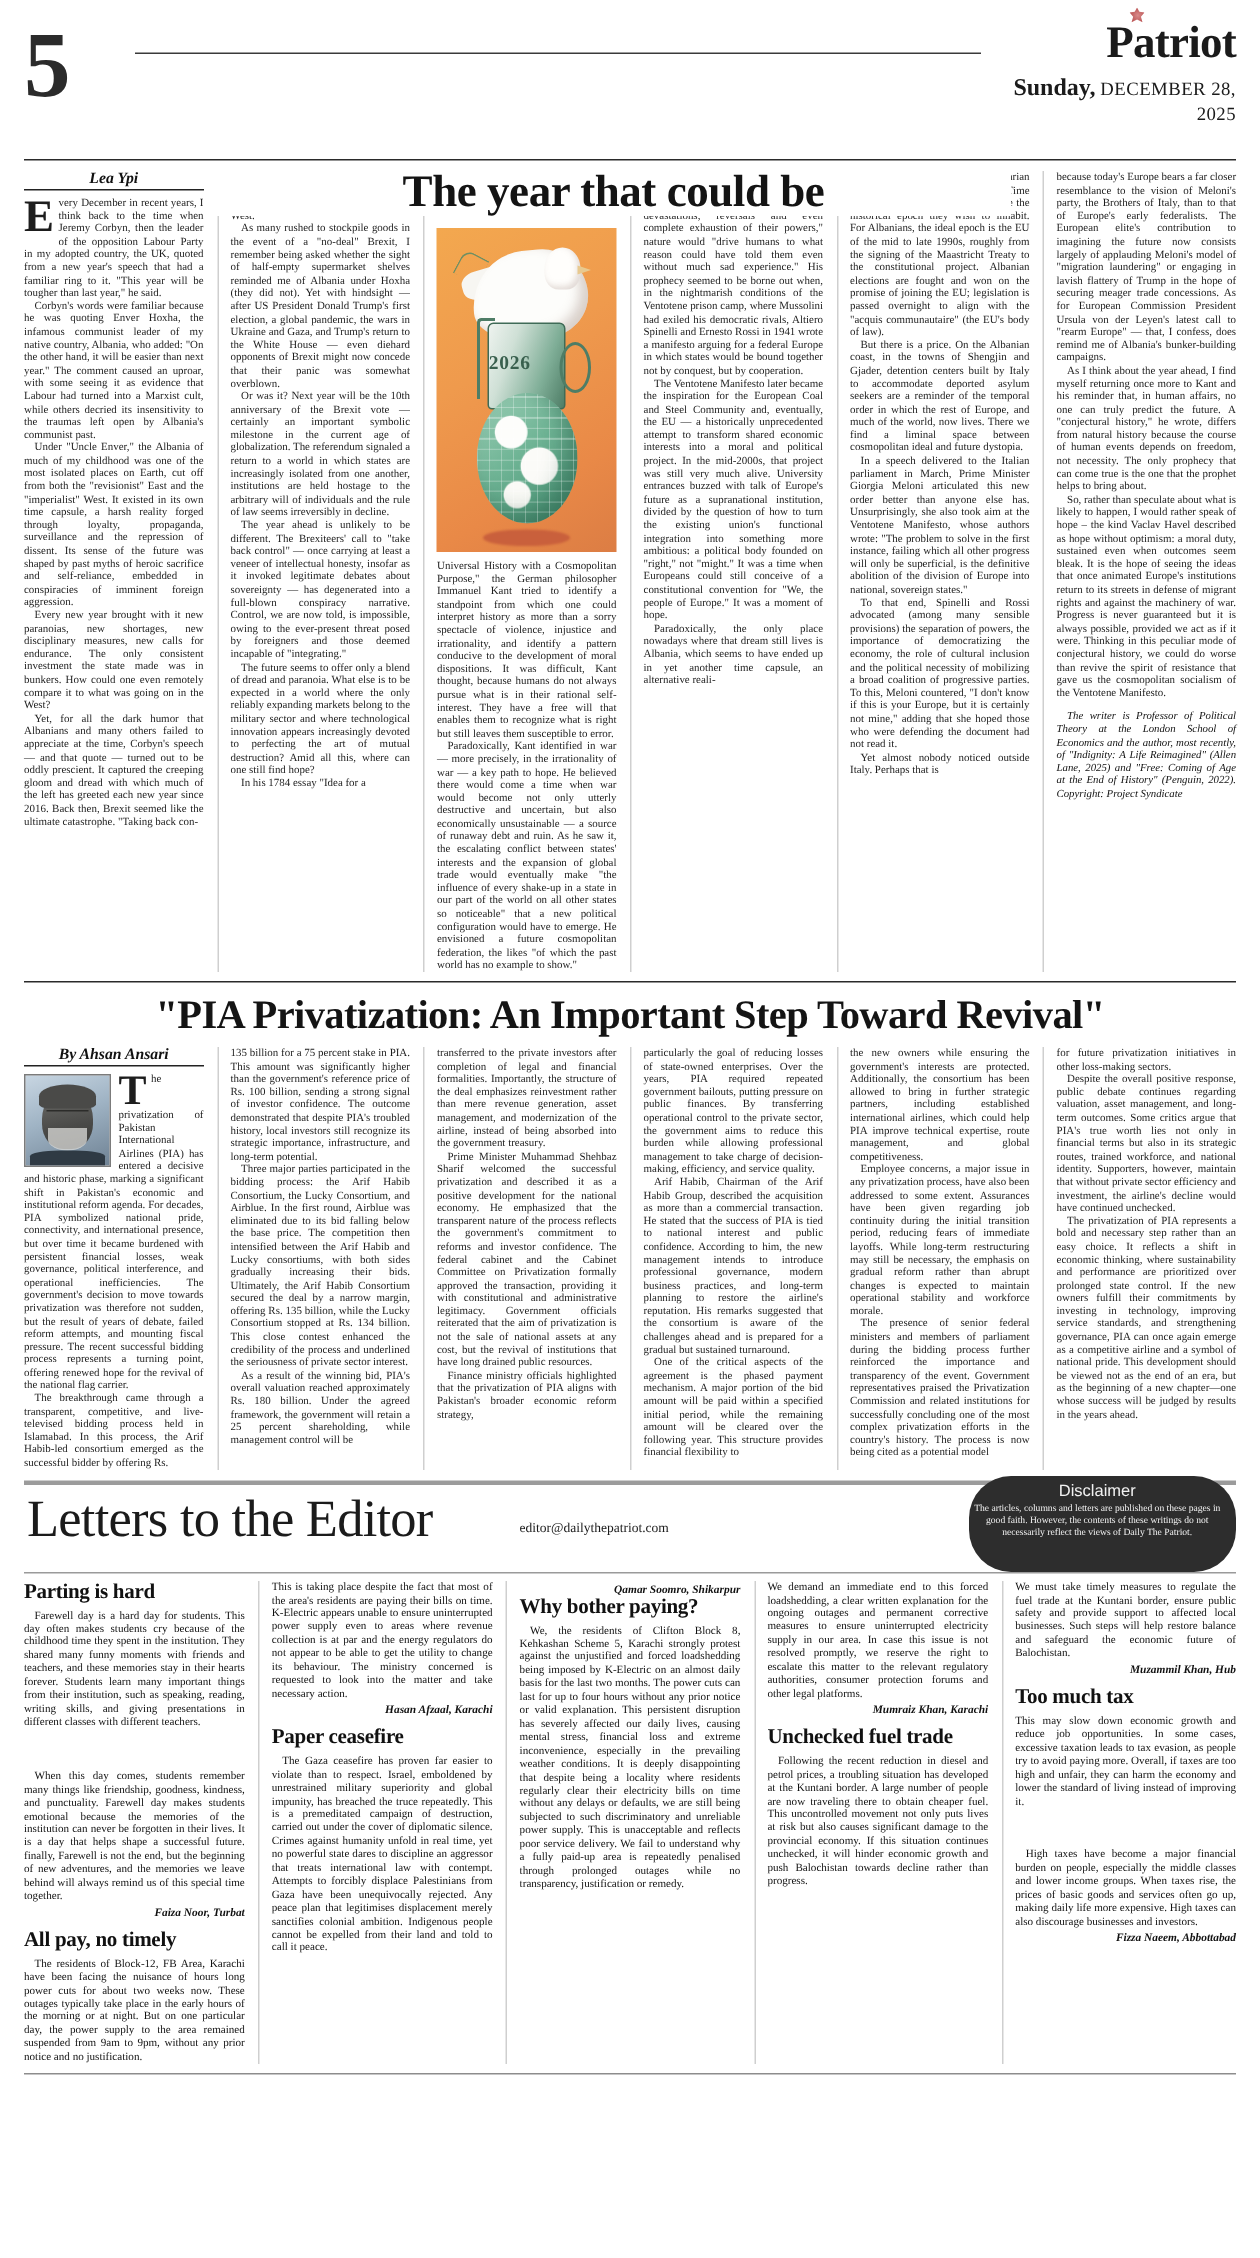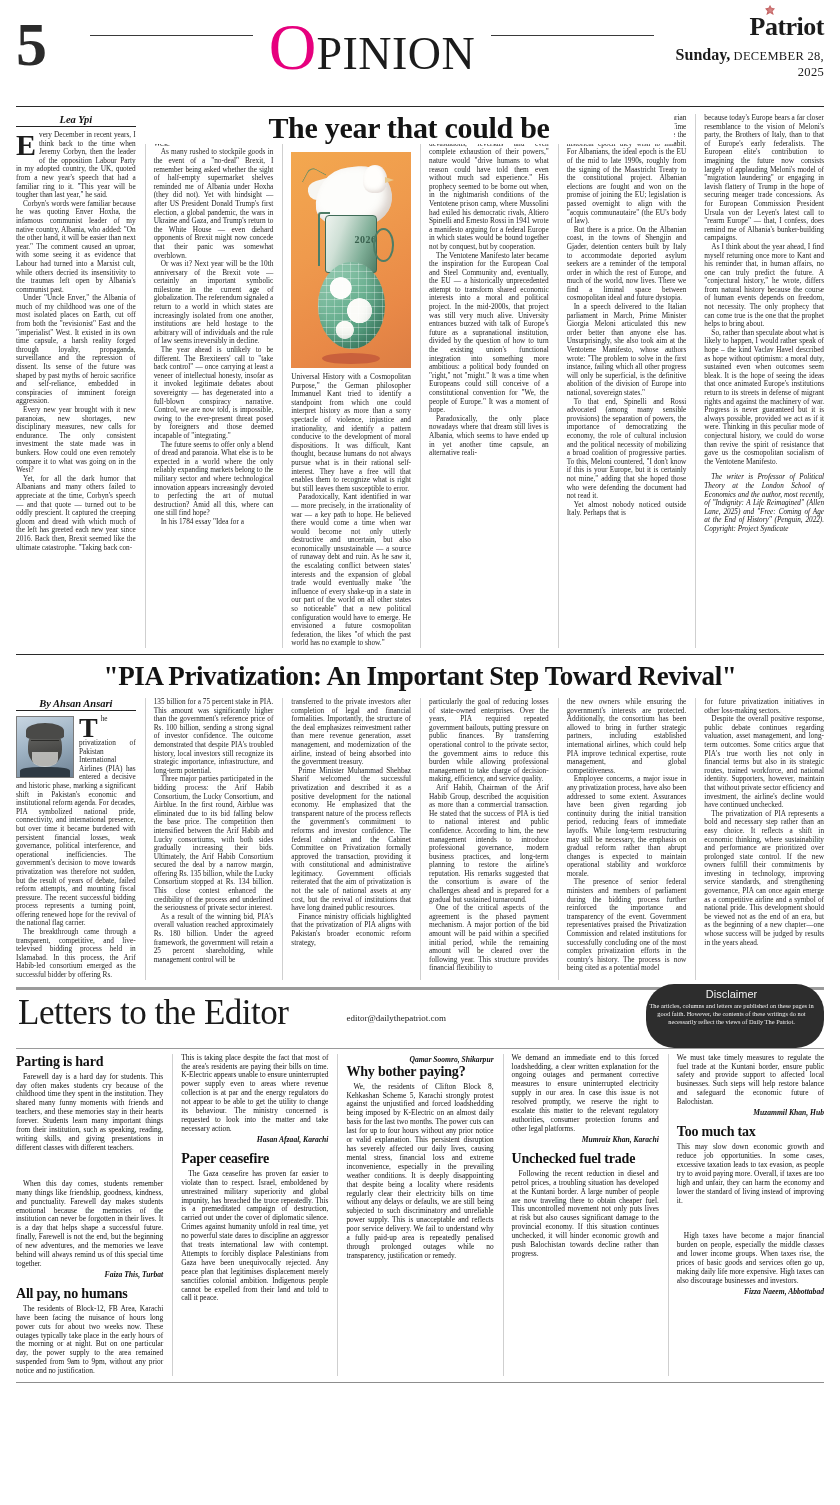--- a/index.html
+++ b/index.html
@@ -34,21 +34,21 @@
   .opinion .dropO { color:#e6007e; font-size:66px; font-weight:400; line-height:1; }
   .opinion .rest { font-size:46px; letter-spacing:0.5px; }
   .mast-right { width:170px; flex:0 0 170px; text-align:right; position:relative; }
   .patriot-box { position:relative; display:inline-block; }
   .crest {
     position:absolute; top:-9px; left:14px; width:13px; height:13px;
     background: radial-gradient(circle at 50% 40%, #d98b8b 0%, #b64b4b 60%, #8a2d2d 100%);
     clip-path: polygon(50% 0%, 62% 22%, 88% 26%, 70% 48%, 78% 76%, 50% 62%, 22% 76%, 30% 48%, 12% 26%, 38% 22%);
   }
   .patriot {
-    font-size:26px; font-family:"Liberation Serif", serif; font-weight:700;
+    font-size:30px; font-family:"Liberation Serif", serif; font-weight:700;
     color:#1b1b1b; letter-spacing:-0.5px; line-height:1;
   }
   .dateline {
     margin-top:6px; text-align:right; font-size:13px; color:#1b1b1b;
     font-family:"Liberation Serif", serif;
   }
   .dateline .day { font-size:16px; font-weight:700; }
   .dateline .dt { font-size:12.5px; font-variant:small-caps; letter-spacing:0.3px; }
 
   .rule-heavy { border-top:1.6px solid #2a2a2a; margin-top:6px; }
@@ -112,22 +112,22 @@
     position:absolute; left:11%; top:8%; width:18px; height:18px;
     border-left:1.2px solid #6f8f63; border-top:1.2px solid #6f8f63;
     transform:rotate(28deg); border-radius:40% 0 0 0;
   }
   .grenade {
     position:absolute; left:28%; top:29%; width:44%; height:27%;
     background:linear-gradient(110deg,#eef3ef 0%, #cfe0d6 30%, #7fae97 70%, #4e7d66 100%);
     border:1.3px solid #3f6b57; border-radius:4px 4px 3px 3px;
   }
   .grenade-year {
-    position:absolute; left:0; right:0; top:32%; text-align:right;
-    font-size:10px; font-weight:700; color:#39604e; font-family:"Liberation Serif", serif;
+    position:absolute; left:0; right:0; top:32%; text-align:left;
+    font-size:13px; font-weight:700; color:#39604e; font-family:"Liberation Serif", serif;
     letter-spacing:0.5px;
   }
   .grenade-lever {
     position:absolute; left:22%; top:28%; width:10%; height:25%;
     border-left:2.4px solid #4e7d66; border-top:2.4px solid #4e7d66; border-radius:3px 0 0 0;
   }
   .grenade-ring {
     position:absolute; left:68%; top:35%; width:18%; height:16%;
     border:2.4px solid #4e7d66; border-radius:50%; background:transparent;
   }
@@ -242,23 +242,20 @@
 </style>
 </head>
 <body>
 
 <div class="page">
 
   <div class="masthead">
     <div class="folio">5</div>
     <div class="mast-mid">
       <div class="mast-rule"></div>
-      <div class="opinion-wrap">
-        <div class="opinion"><span class="dropO">O</span><span class="rest">PINION</span></div>
-      </div>
     </div>
     <div class="mast-right">
       <div class="patriot-box">
         <span class="crest"></span>
         <span class="patriot">Patriot</span>
       </div>
       <div class="dateline">
         <span class="day">Sunday,</span>
         <span class="dt">DECEMBER 28, 2025</span>
       </div>
@@ -395,22 +392,22 @@
     </div>
   </div>
   <div class="letters-rule"></div>
 
   <div class="cols">
 
     <div class="col">
       <h3 class="letter-h">Parting is hard</h3>
       <p class="lettertext first-indent">Farewell day is a hard day for students. This day often makes students cry because of the childhood time they spent in the institution. They shared many funny moments with friends and teachers, and these memories stay in their hearts forever. Students learn many important things from their institution, such as speaking, reading, writing skills, and giving presentations in different classes with different teachers.</p>
       <p class="lettertext">When this day comes, students remember many things like friendship, goodness, kindness, and punctuality. Farewell day makes students emotional because the memories of the institution can never be forgotten in their lives. It is a day that helps shape a successful future. finally, Farewell is not the end, but the beginning of new adventures, and the memories we leave behind will always remind us of this special time together.</p>
-      <p class="sig">Faiza This, Turbat</p>
-      <h3 class="letter-h spaced">All pay, no humans</h3>
+      <p class="sig">Faiza Noor, Turbat</p>
+      <h3 class="letter-h spaced">All pay, no timely</h3>
       <p class="lettertext first-indent">The residents of Block-12, FB Area, Karachi have been facing the nuisance of hours long power cuts for about two weeks now. These outages typically take place in the early hours of the morning or at night. But on one particular day, the power supply to the area remained suspended from 9am to 9pm, without any prior notice and no justification.</p>
     </div>
 
     <div class="col">
       <p class="lettertext">This is taking place despite the fact that most of the area's residents are paying their bills on time. K-Electric appears unable to ensure uninterrupted power supply even to areas where revenue collection is at par and the energy regulators do not appear to be able to get the utility to change its behaviour. The ministry concerned is requested to look into the matter and take necessary action.</p>
       <p class="sig">Hasan Afzaal, Karachi</p>
       <h3 class="letter-h spaced">Paper ceasefire</h3>
       <p class="lettertext first-indent">The Gaza ceasefire has proven far easier to violate than to respect. Israel, emboldened by unrestrained military superiority and global impunity, has breached the truce repeatedly. This is a premeditated campaign of destruction, carried out under the cover of diplomatic silence. Crimes against humanity unfold in real time, yet no powerful state dares to discipline an aggressor that treats international law with contempt. Attempts to forcibly displace Palestinians from Gaza have been unequivocally rejected. Any peace plan that legitimises displacement merely sanctifies colonial ambition. Indigenous people cannot be expelled from their land and told to call it peace.</p>
     </div>
 

